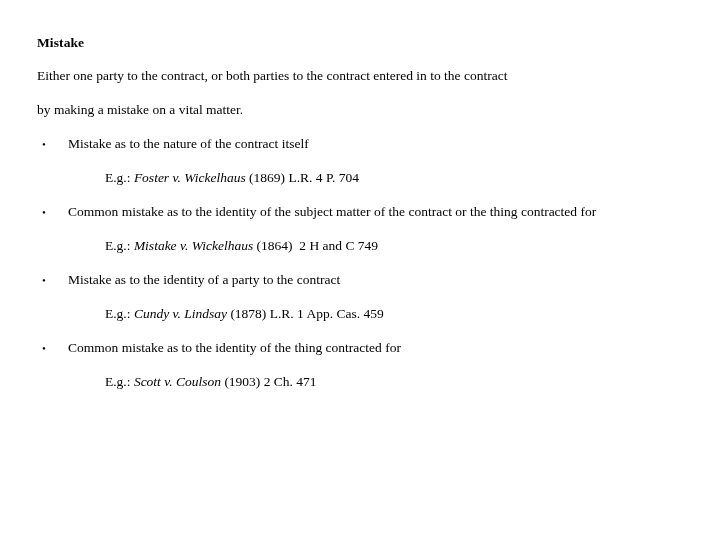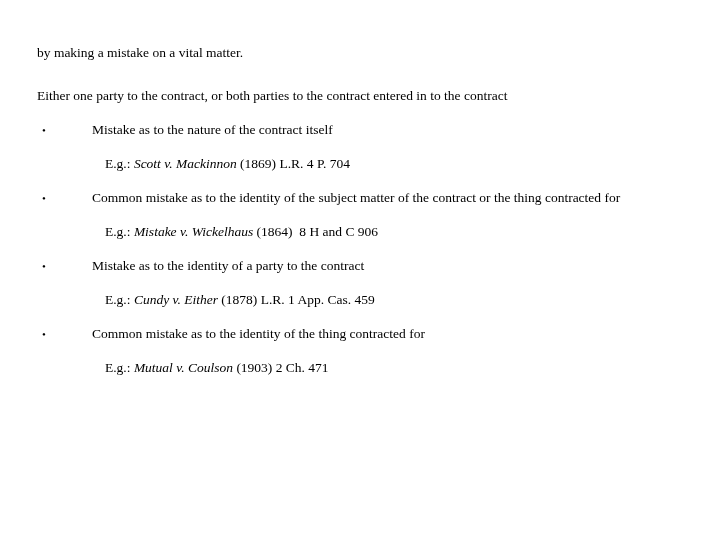--- a/index.html
+++ b/index.html
@@ -47,70 +47,70 @@
   }
   .bullet-mark {
     width: 26px;
     flex: 0 0 26px;
     font-size: 11px;
     line-height: 34px;
   }
   .bullet-text {
     flex: 1 1 auto;
     max-width: 625px;
-    margin-left: 24px;
   }
   .eg-row {
     font-size: 13.5px;
     line-height: 34px;
     margin: 0;
     padding-left: 68px;
     white-space: nowrap;
   }
   .case-name {
     font-style: italic;
   }
   .sp {
     white-space: pre;
   }
 </style>
 </head>
 <body>
 
 <div class="slide">
 
+  <div class="heading">Mistake</div>
 
+  <div class="para first-para">Either one party to the contract, or both parties to the contract entered in to the contract</div>
   <div class="para">by making a mistake on a vital matter.</div>
-  <div class="para first-para">Either one party to the contract, or both parties to the contract entered in to the contract</div>
 
   <div class="bullet-row">
     <span class="bullet-mark">•</span>
     <span class="bullet-text">Mistake as to the nature of the contract itself</span>
   </div>
   <div class="eg-row">
-    <span>E.g.: </span><span class="case-name">Scott v. Mackinnon</span><span class="sp"> (1869) L.R. 4 P. 704</span>
+    <span>E.g.: </span><span class="case-name">Foster v. Wickelhaus</span><span class="sp"> (1869) L.R. 4 P. 704</span>
   </div>
 
   <div class="bullet-row">
     <span class="bullet-mark">•</span>
     <span class="bullet-text">Common mistake as to the identity of the subject matter of the contract or the thing contracted for</span>
   </div>
   <div class="eg-row">
-    <span>E.g.: </span><span class="case-name">Mistake v. Wickelhaus</span><span class="sp"> (1864)  8 H and C 906</span>
+    <span>E.g.: </span><span class="case-name">Mistake v. Wickelhaus</span><span class="sp"> (1864)  2 H and C 749</span>
   </div>
 
   <div class="bullet-row">
     <span class="bullet-mark">•</span>
     <span class="bullet-text">Mistake as to the identity of a party to the contract</span>
   </div>
   <div class="eg-row">
-    <span>E.g.: </span><span class="case-name">Cundy v. Either</span><span class="sp"> (1878) L.R. 1 App. Cas. 459</span>
+    <span>E.g.: </span><span class="case-name">Cundy v. Lindsay</span><span class="sp"> (1878) L.R. 1 App. Cas. 459</span>
   </div>
 
   <div class="bullet-row">
     <span class="bullet-mark">•</span>
     <span class="bullet-text">Common mistake as to the identity of the thing contracted for</span>
   </div>
   <div class="eg-row">
-    <span>E.g.: </span><span class="case-name">Mutual v. Coulson</span><span class="sp"> (1903) 2 Ch. 471</span>
+    <span>E.g.: </span><span class="case-name">Scott v. Coulson</span><span class="sp"> (1903) 2 Ch. 471</span>
   </div>
 
 </div>
 
 </body></html>

